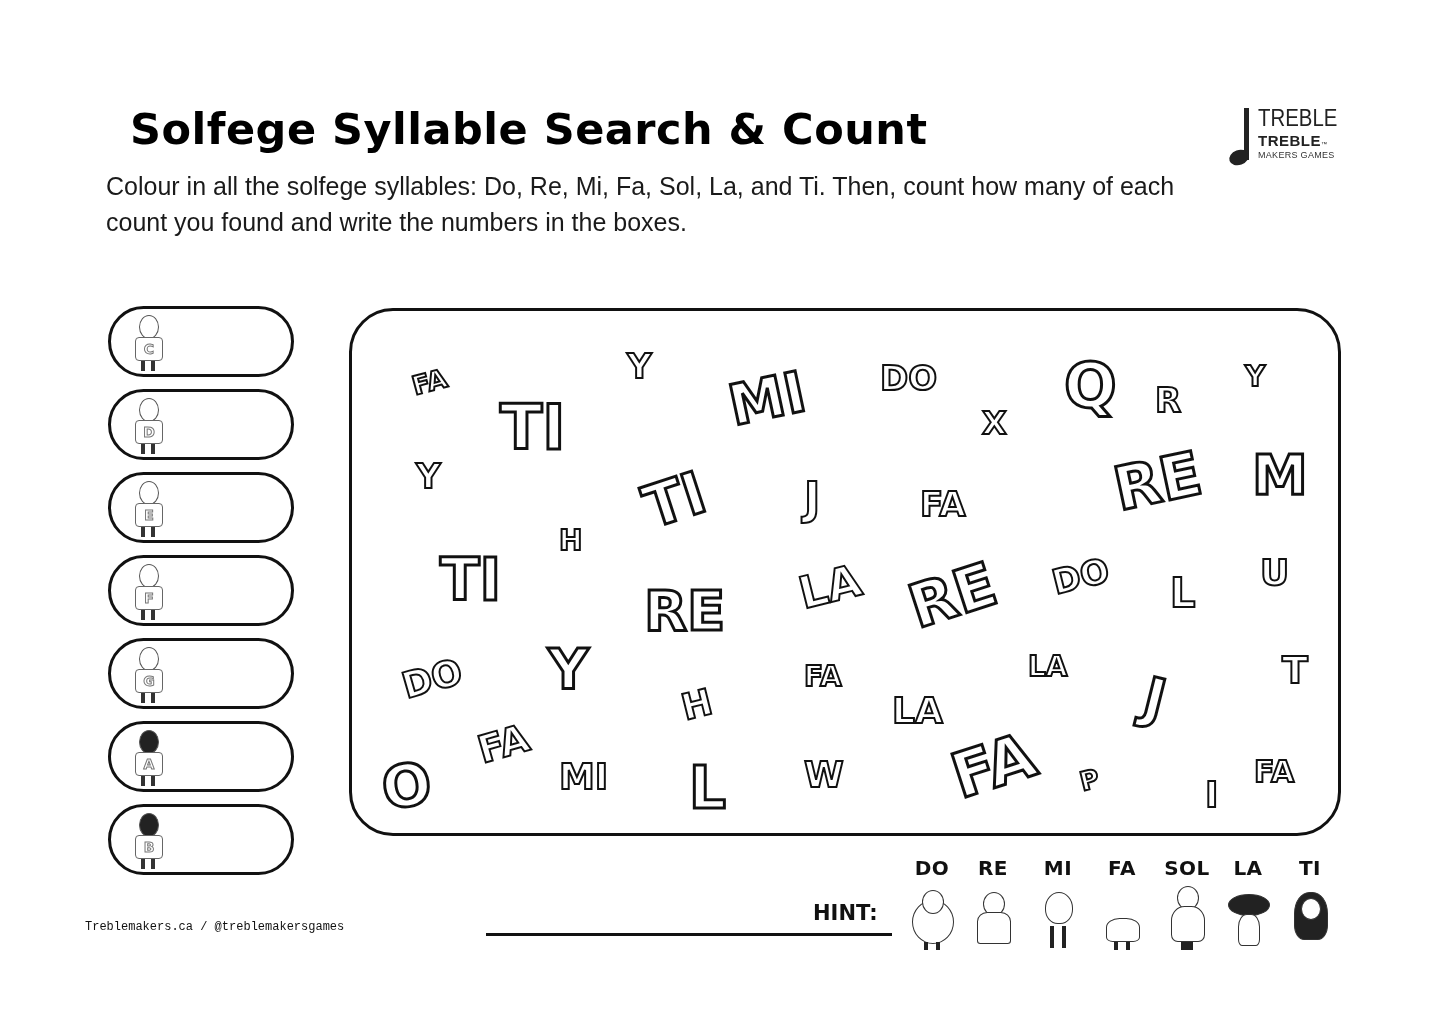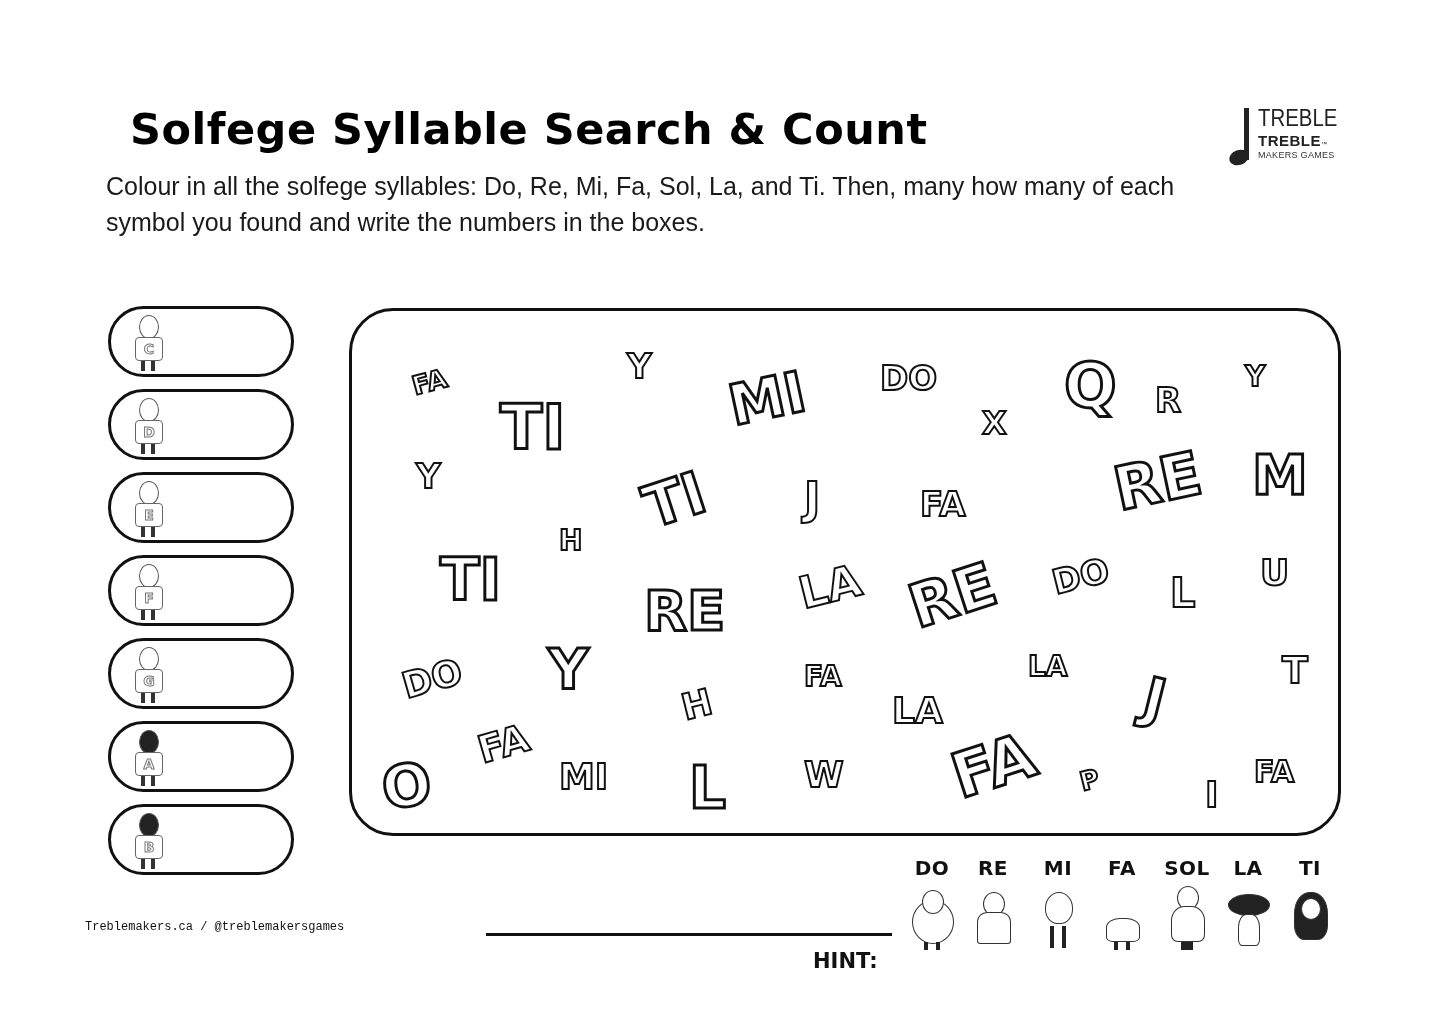--- a/index.html
+++ b/index.html
@@ -70,39 +70,39 @@
 
   .footer-text {
     position: absolute; left: 85px; top: 920px;
     font-family: Liberation Mono, monospace; font-size: 12px; color:#111;
   }
   .footer-line {
     position: absolute; left: 486px; top: 933px; width: 406px; height: 3px; background:#111;
   }
   .hint-label {
     position: absolute; left: 813px; top: 901px;
-    font-family: "DejaVu Sans", sans-serif; font-weight: bold; font-size: 21px; color:#111;margin-top:48px;
+    font-family: "DejaVu Sans", sans-serif; font-weight: bold; font-size: 21px; color:#111;
   }
   .hint-col { position:absolute; top: 856px; width: 60px; text-align:center; }
   .hint-col .name {
     font-family: "DejaVu Sans", sans-serif; font-weight: bold; font-size: 20px; color:#111; letter-spacing: 0.5px;
   }
   .hint-col .fig {
     position: relative; margin: 10px auto 0; width: 44px; height: 62px;
   }
   .fig .h { position:absolute; left:12px; top:2px; width:20px; height:22px; border:1.5px solid #333; border-radius:50%; background:#fff;}
   .fig .h.dark { background:#222; }
   .fig .b { position:absolute; left:6px; top:22px; width:32px; height:30px; border:1.5px solid #333; border-radius:40% 40% 20% 20%; background:#fff;}
   .fig .f { position:absolute; left:14px; top:52px; width:16px; height:8px; border-left:4px solid #222; border-right:4px solid #222; box-sizing:border-box;}
 </style>
 </head>
 <body>
 
 <div class="title">Solfege Syllable Search &amp; Count</div>
-<div class="instructions">Colour in all the solfege syllables: Do, Re, Mi, Fa, Sol, La, and Ti. Then, many how many of each symbol you found and write the numbers in the boxes.</div>
+<div class="instructions">Colour in all the solfege syllables: Do, Re, Mi, Fa, Sol, La, and Ti. Then, count how many of each count you found and write the numbers in the boxes.</div>
 
 <div class="logo">
   <div class="note-stem"></div>
   <div class="note-head"></div>
   <div class="l1">TREBLE</div>
   <div class="l2"><span>TREBLE</span><span style="font-size:6px;font-weight:normal;">™</span></div>
   <div class="l3">MAKERS GAMES</div>
 </div>
 
 <div id="count-boxes">

